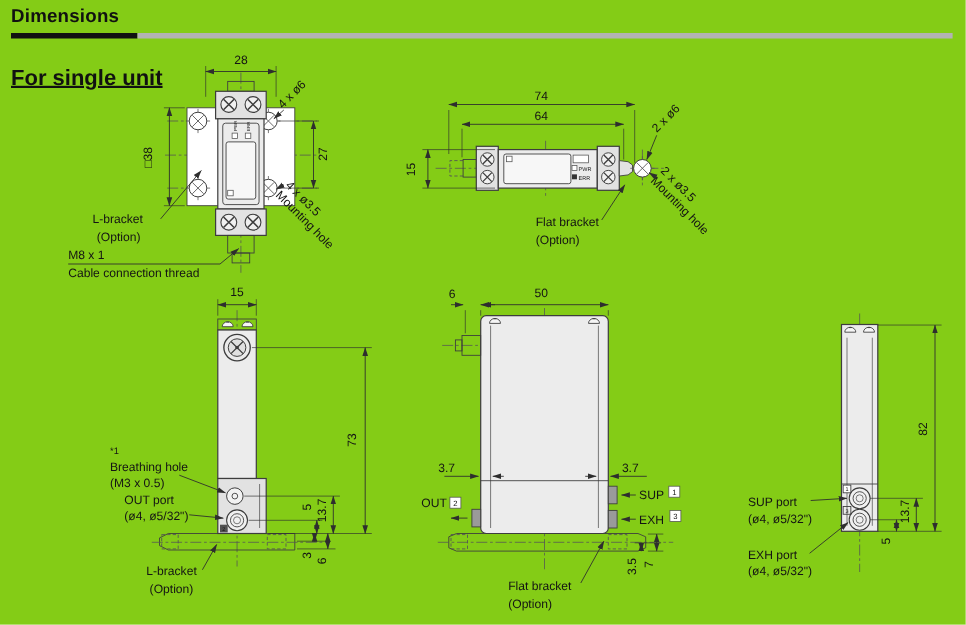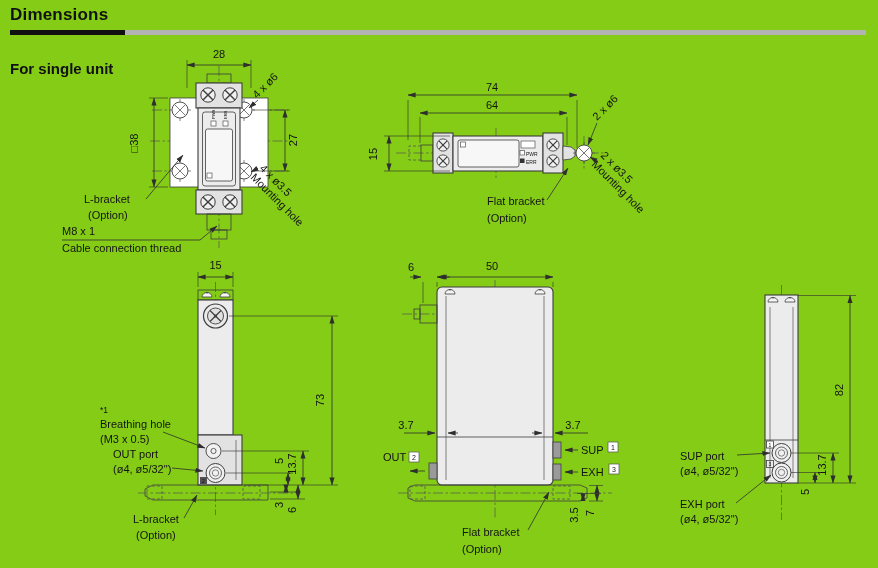--- a/index.html
+++ b/index.html
@@ -2,21 +2,21 @@
 <html><head>
 <meta charset="utf-8">
 <style>
   html,body{margin:0;padding:0;background:#ffffff;}
   .page{position:relative;width:878px;height:568px;background:#84cc16;overflow:hidden;
         font-family:"Liberation Sans",sans-serif;color:#111;}
   .title{position:absolute;left:10px;top:5px;font-size:17px;font-weight:bold;letter-spacing:.2px;}
   .rule{position:absolute;left:10px;top:30px;width:856px;height:5px;display:flex;}
   .rule-dark{width:115px;height:100%;background:#111;}
   .rule-light{flex:1;height:100%;background:#b3b3b3;}
-  .subtitle{position:absolute;left:10px;top:60px;font-size:15px;font-weight:bold;}
+  .subtitle{position:absolute;left:10px;top:60px;font-size:20px;font-weight:bold;text-decoration:underline;}
   svg{position:absolute;left:0;top:0;}
   svg text{font-family:"Liberation Sans",sans-serif;fill:#141414;}
   .t11{font-size:11px;} .t9{font-size:8.5px;} .t7{font-size:7px;} .t5{font-size:5px;} .t4{font-size:4px;}
   .ol{fill:none;stroke:#3d3d3d;stroke-width:1.1;}
   .ol2{fill:none;stroke:#3d3d3d;stroke-width:0.8;}
   .thin{fill:none;stroke:#555;stroke-width:0.7;}
   .fA{fill:#ececec;} .fB{fill:#e2e2e2;} .fC{fill:#f7f7f7;} .fW{fill:#ffffff;} .fD{fill:#9a9a9a;}
   .cl{fill:none;stroke:#555;stroke-width:0.7;stroke-dasharray:10 2.5 2.5 2.5;}
   .hid{fill:none;stroke:#555;stroke-width:0.8;stroke-dasharray:3 2;}
   .dim{fill:none;stroke:#2e2e2e;stroke-width:0.8;}

